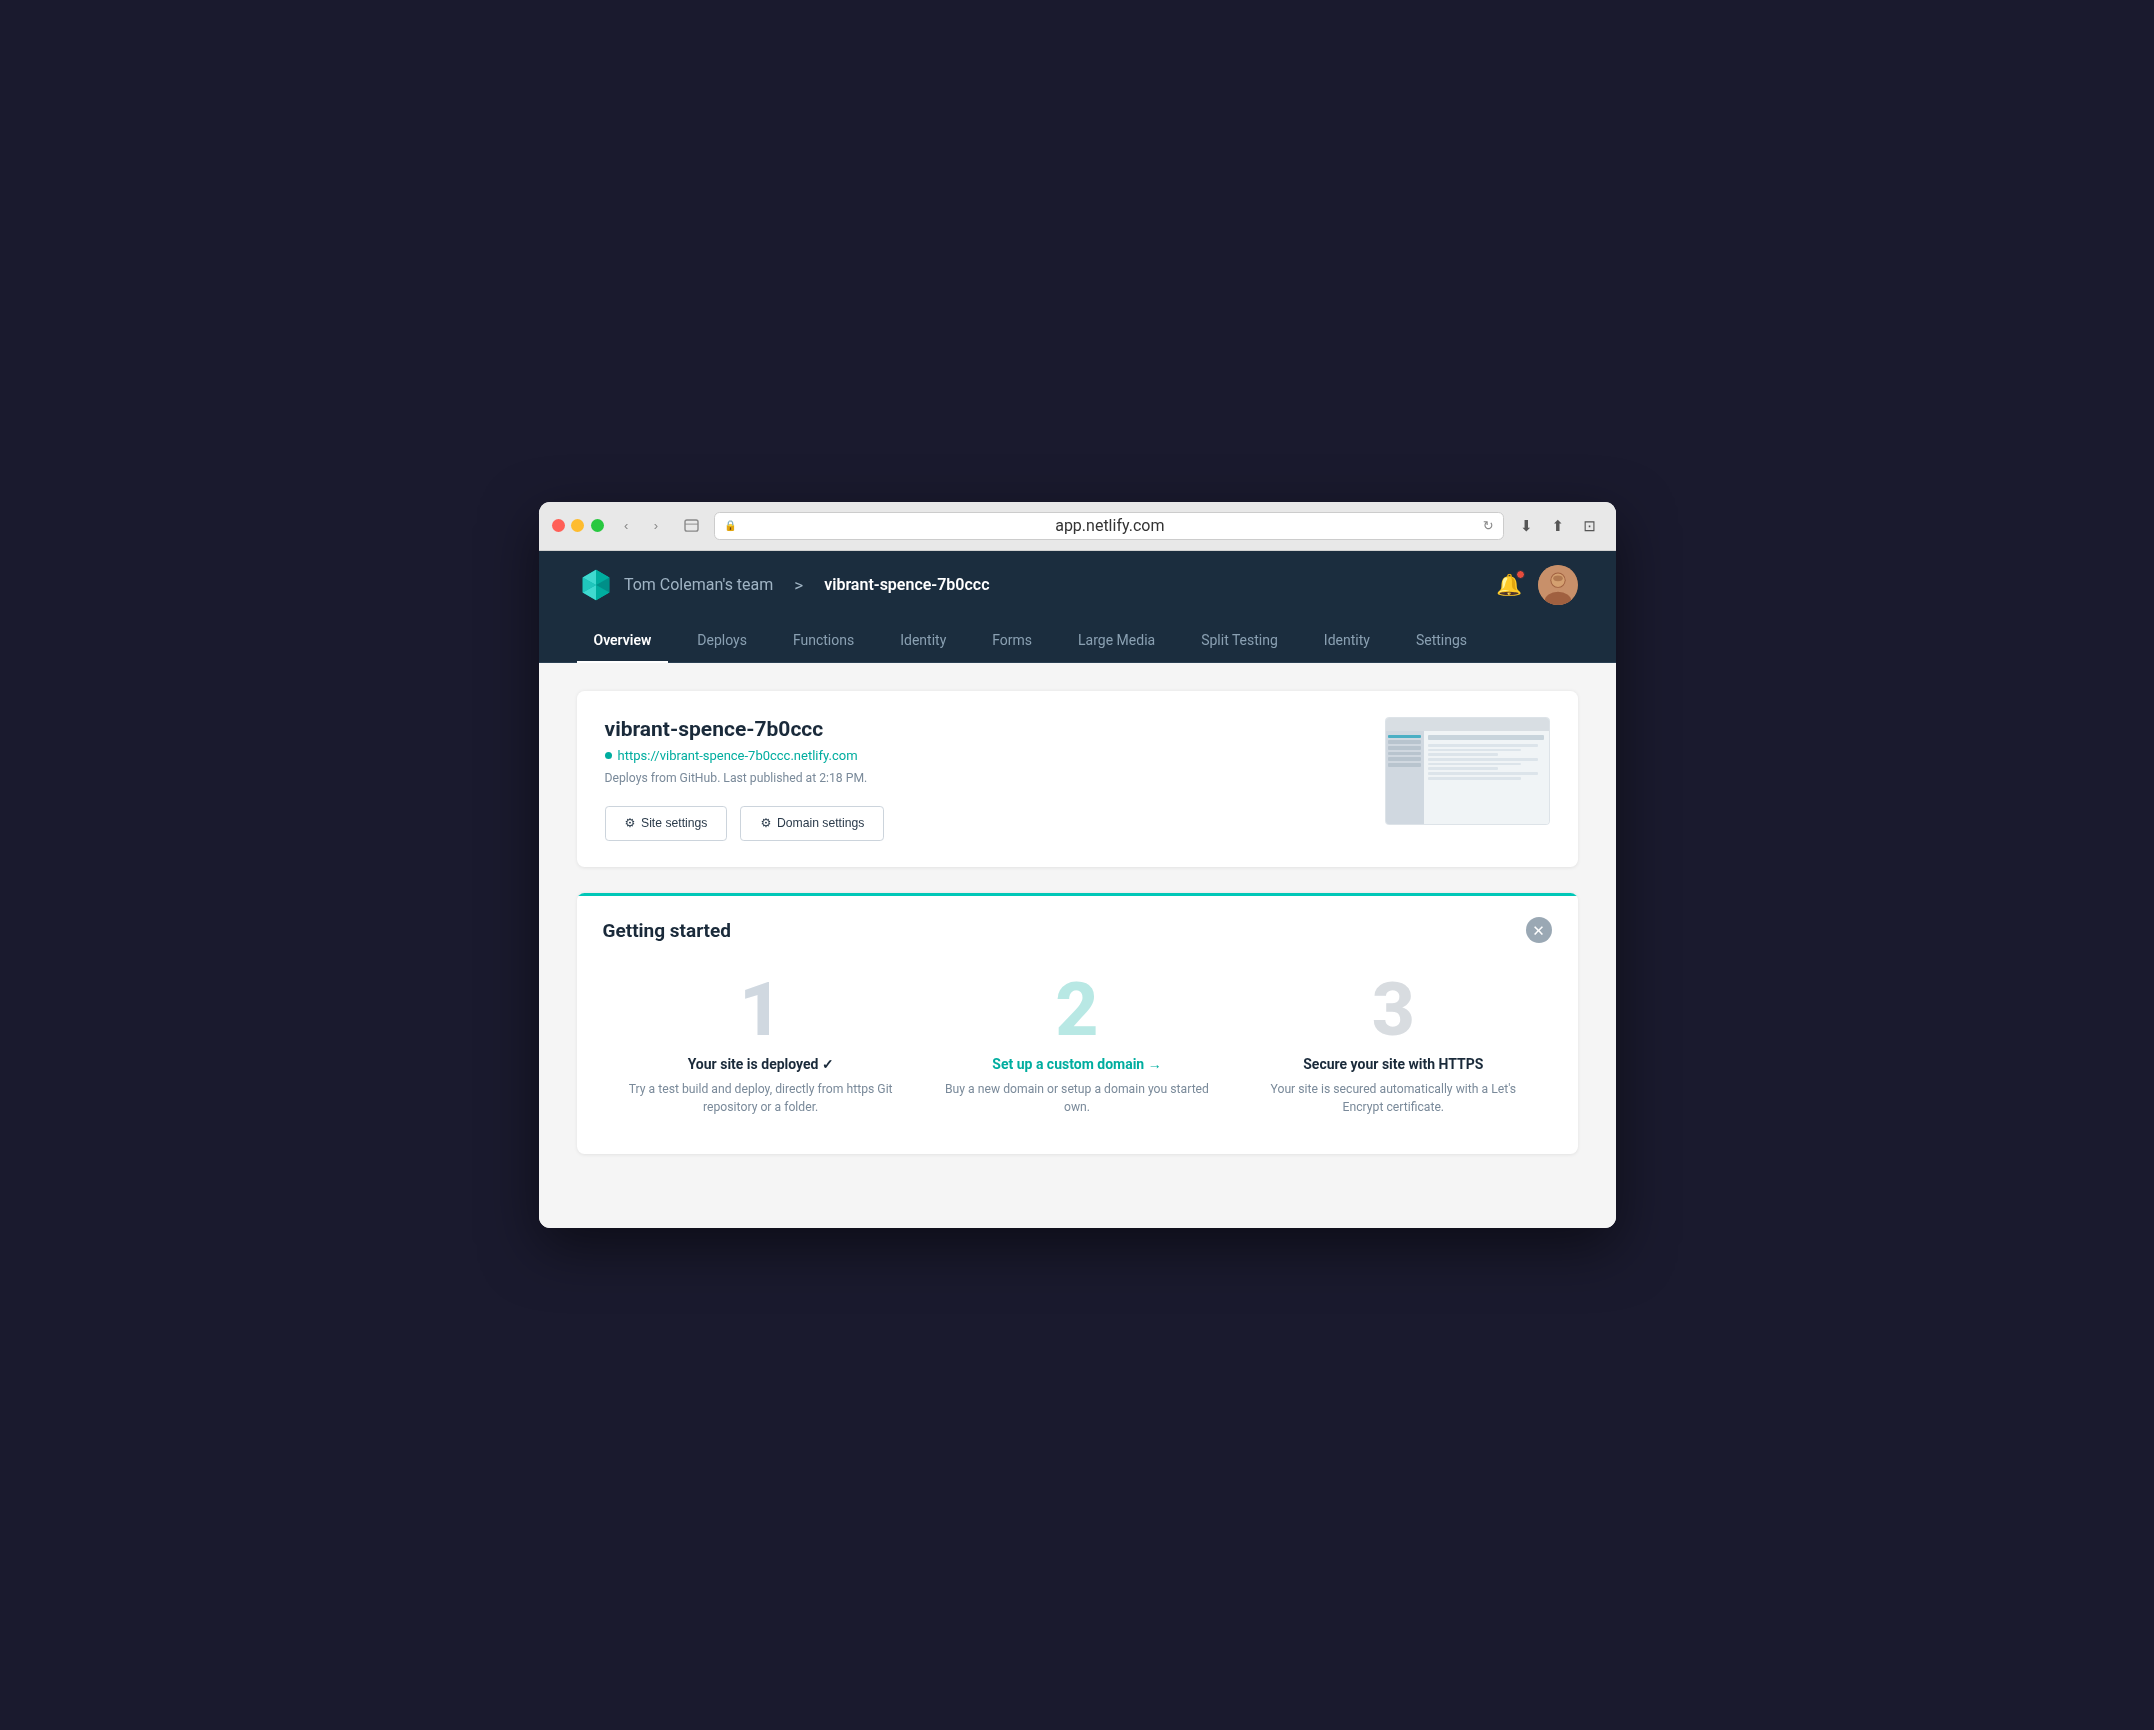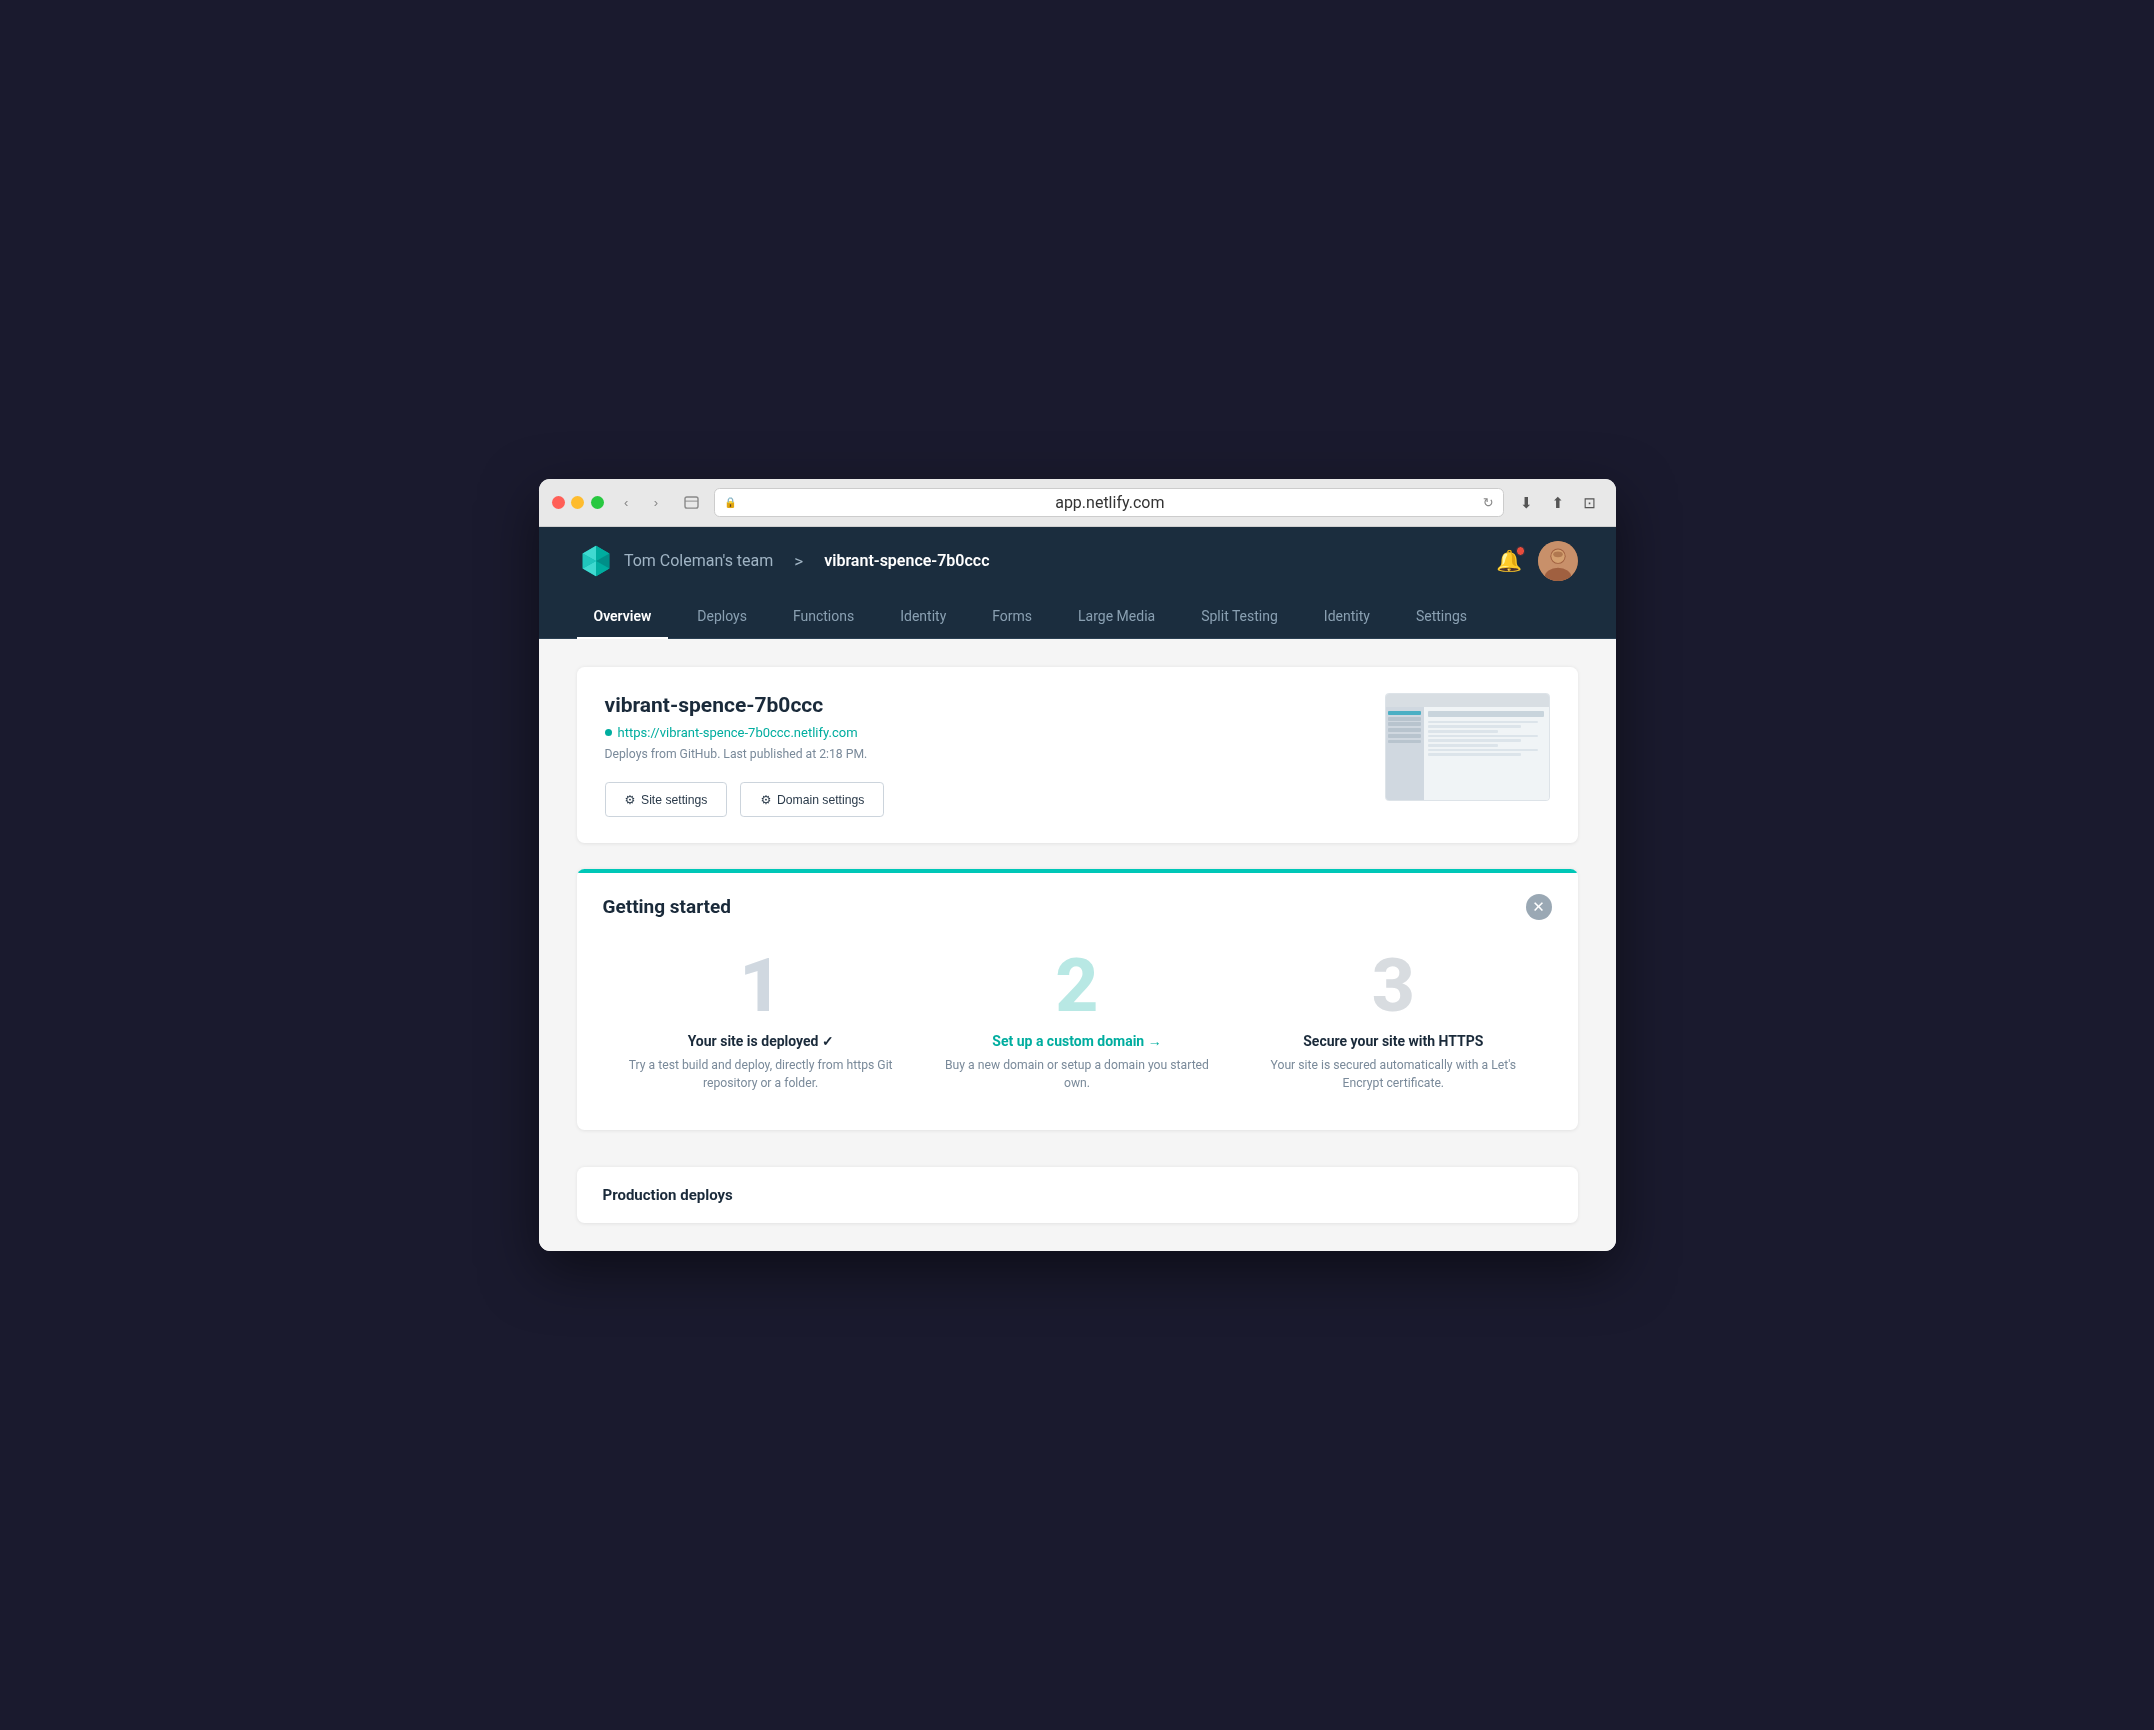--- a/index.html
+++ b/index.html
@@ -652,19 +652,16 @@
         </div>
 
         <div class="step step-3">
           <div class="step-number">3</div>
           <div class="step-title">Secure your site with HTTPS</div>
           <div class="step-desc">Your site is secured automatically with a Let's Encrypt certificate.</div>
         </div>
       </div>
     </div>
 
-    <div class="production-card">
-      <div class="production-title">Production deploys</div>
-    </div>
 
   </div>
 </div>
 
 
 </body></html>

